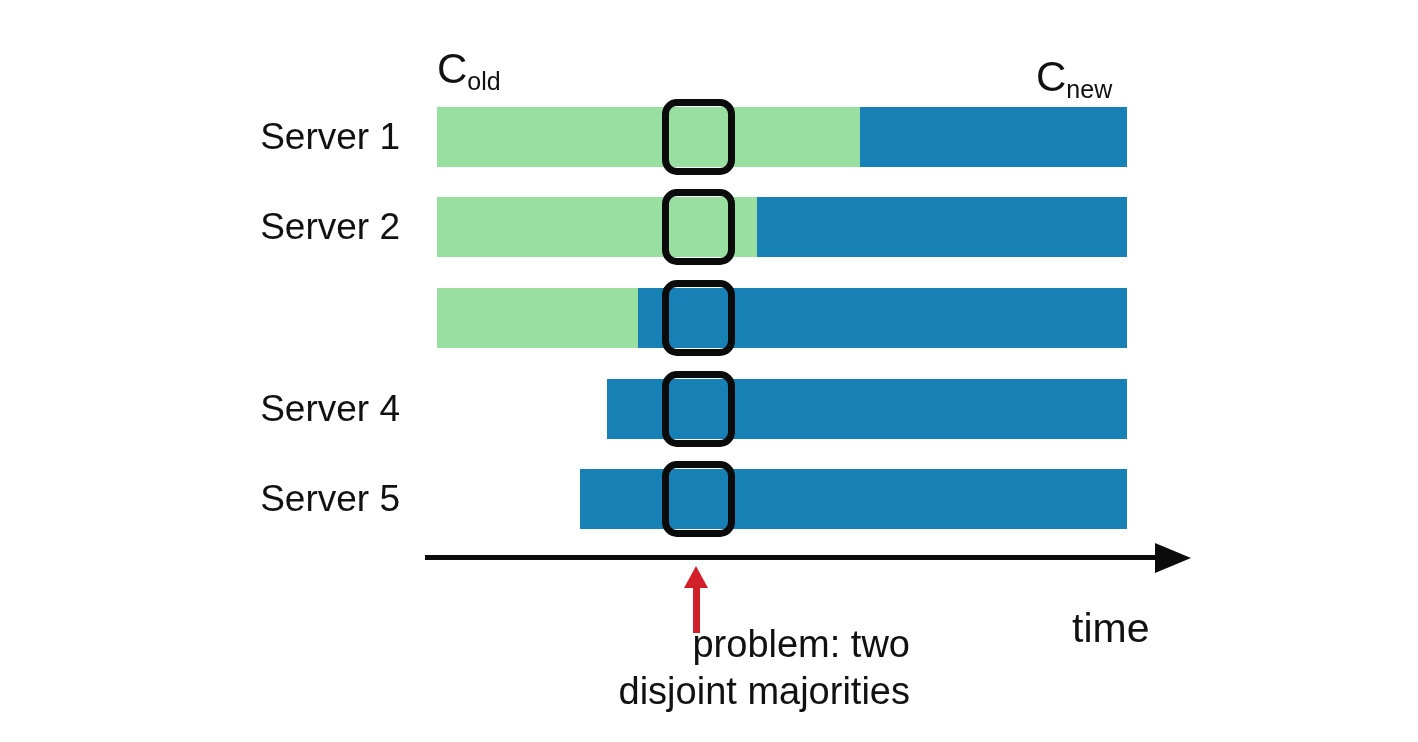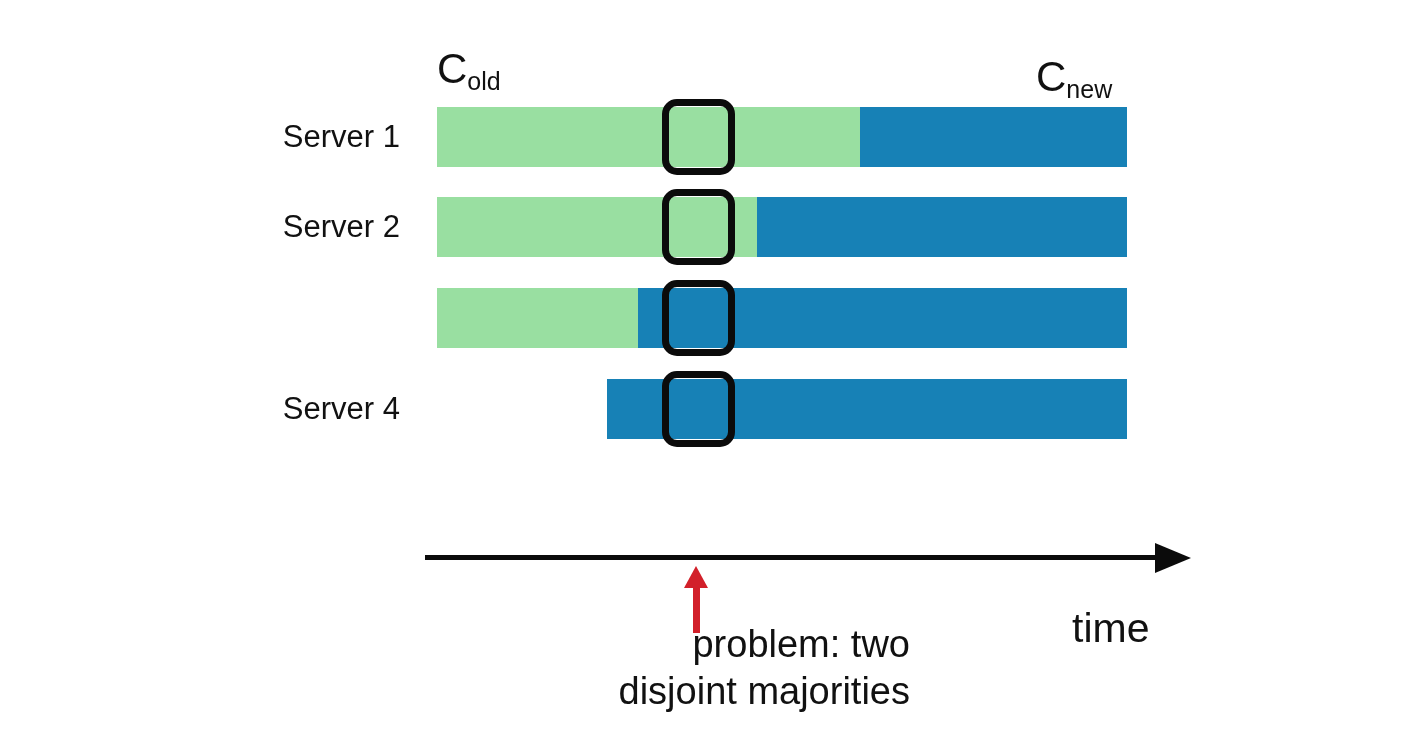--- a/index.html
+++ b/index.html
@@ -36,21 +36,21 @@
     left: 0;
     width: 100%;
   }
   .server-label {
     position: absolute;
     left: 160px;
     width: 240px;
     top: 50%;
     transform: translateY(-50%);
     text-align: right;
-    font-size: 31px;
+    font-size: 37px;
     line-height: 1.1;
     white-space: nowrap;
     color: var(--text, #111);
   }
   .seg {
     position: absolute;
     top: 0;
     height: 100%;
   }
   .seg-old { background: var(--old-config, #99DFA1); }
@@ -152,20 +152,26 @@
     <div class="window-box" style="left: 662px; width: 73px; top: -8px; height: 76px; border-width: 7px; border-radius: 15px;"></div>
   </div>
 
   <div class="row" style="top: 379px; height: 60px;">
     <div class="server-label">Server 4</div>
 
     <div class="seg seg-new" style="left: 607px; width: 520px;"></div>
     <div class="window-box" style="left: 662px; width: 73px; top: -8px; height: 76px; border-width: 7px; border-radius: 15px;"></div>
   </div>
 
+  <div class="row" style="top: 469px; height: 60px;">
+    <div class="server-label">Server 5</div>
+
+    <div class="seg seg-new" style="left: 580px; width: 547px;"></div>
+    <div class="window-box" style="left: 662px; width: 73px; top: -8px; height: 76px; border-width: 7px; border-radius: 15px;"></div>
+  </div>
 
   <div class="axis-line"></div>
   <div class="axis-arrowhead"></div>
   <div class="time-label">time</div>
 
   <div class="problem-arrow-head"></div>
   <div class="problem-arrow-shaft"></div>
 
   <div class="annotation">
     <div>problem: two</div>

